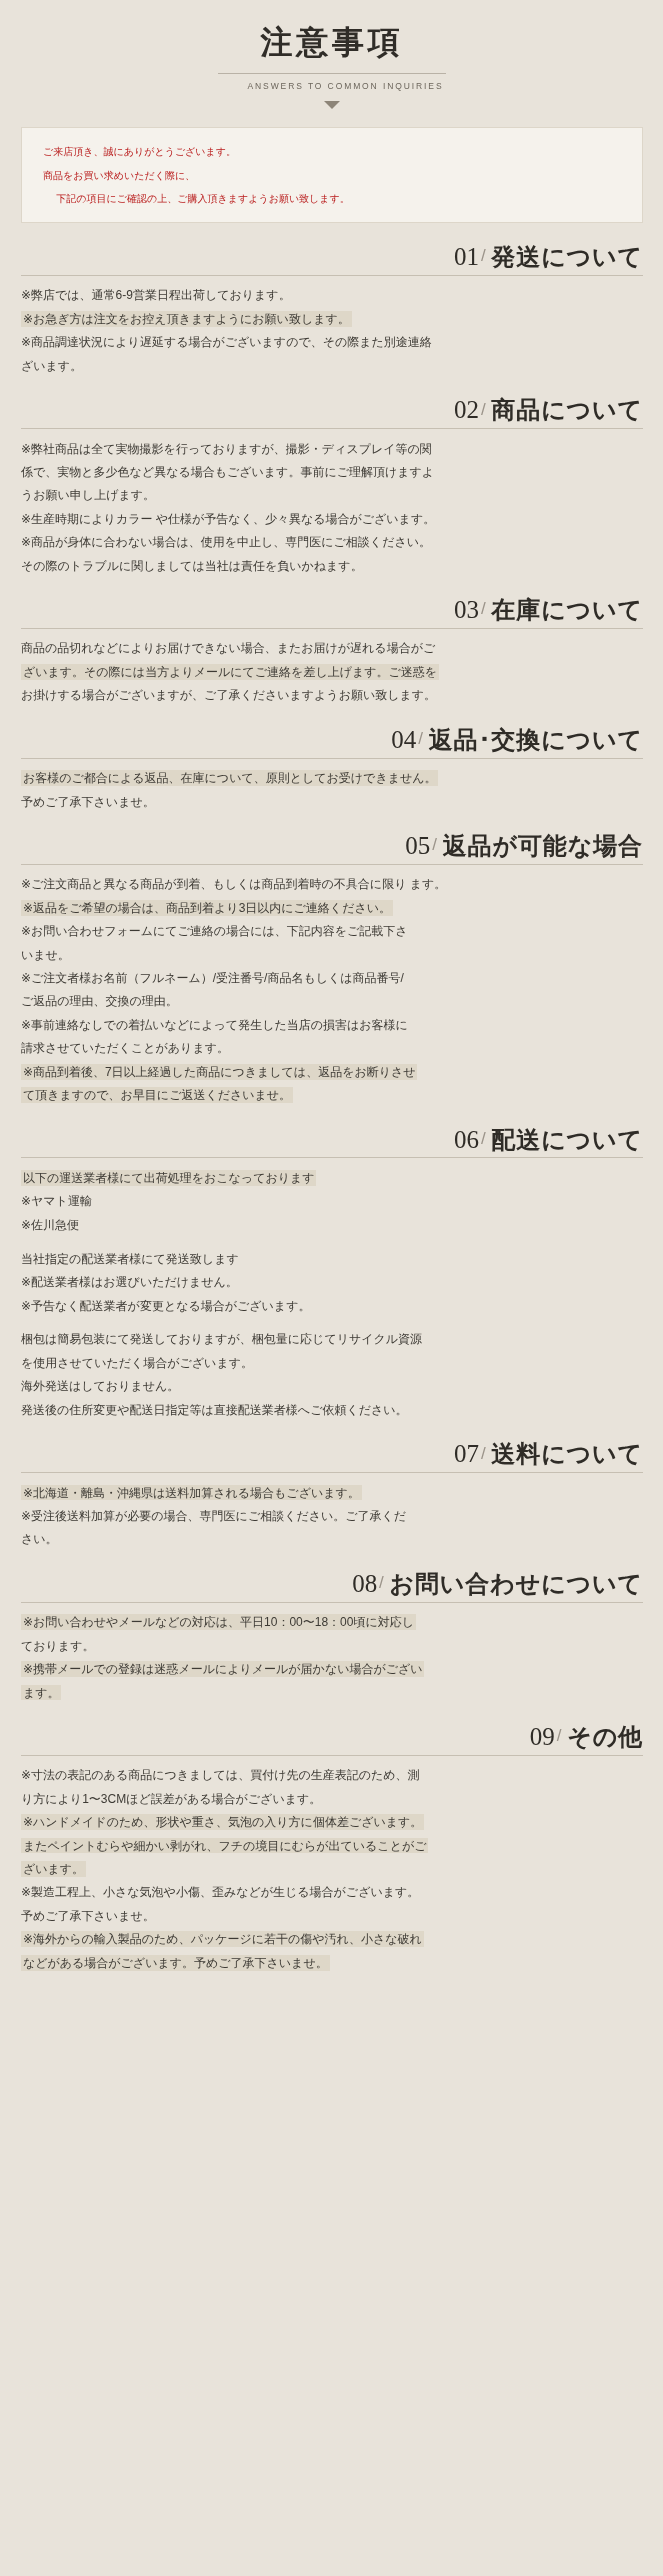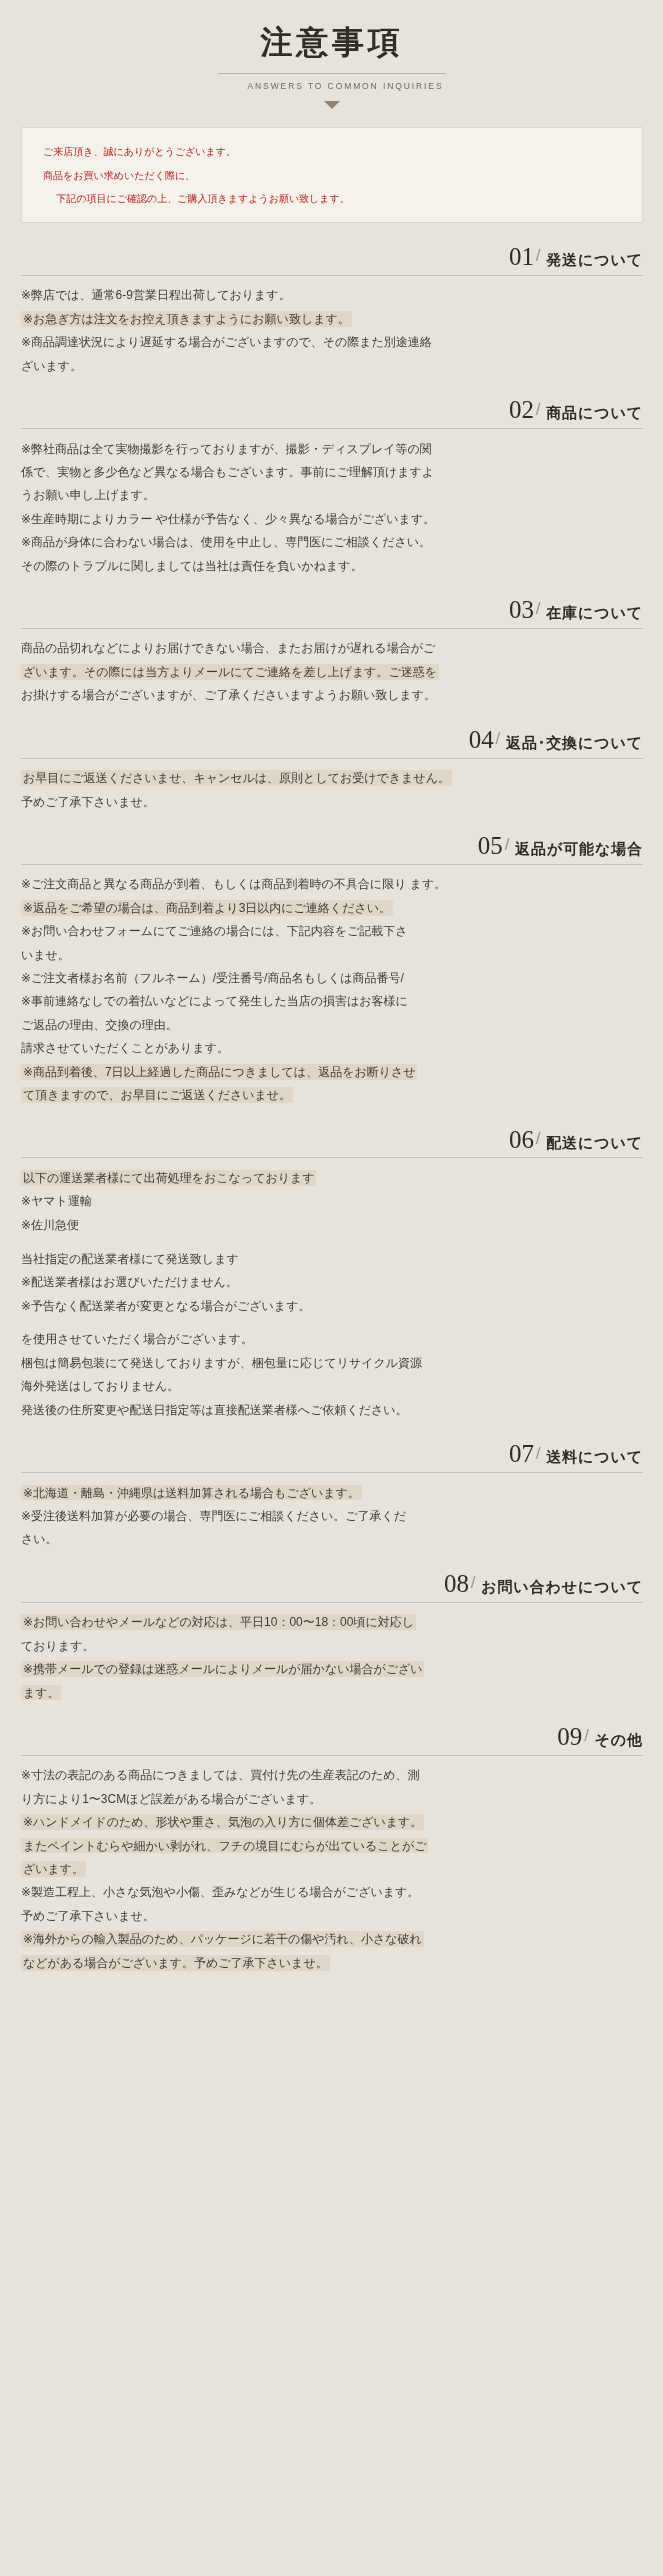--- a/index.html
+++ b/index.html
@@ -96,21 +96,21 @@
     line-height: 1;
   }
   .sec-slash {
     font-size: 17px;
     color: #9b948a;
     margin: 0 5.7px 0 1.9px;
     position: relative;
     top: -3.8px;
   }
   .sec-title {
-    font-size: 15px;
+    font-size: 24px;
     font-weight: bold;
     color: #2f2c27;
     letter-spacing: 0.9px;
     line-height: 1;
   }
   .sec-body p {
     margin: 0 0 2.8px 0;
     font-size: 12px;
     line-height: 1.72;
     color: #3d3a34;
@@ -189,60 +189,60 @@
     </div>
   </div>
 
   <div class="section">
     <div class="sec-head">
       <span class="sec-num">04</span>
       <span class="sec-slash">/</span>
       <span class="sec-title">返品･交換について</span>
     </div>
     <div class="sec-body">
-      <p><span class="hl">お早目にご返送くださいませ、キャンセルは、原則としてお受けできません。</span></p>
+      <p><span class="hl">お客様のご都合による返品、在庫について、原則としてお受けできません。</span></p>
       <p>予めご了承下さいませ。</p>
     </div>
   </div>
 
   <div class="section">
     <div class="sec-head">
       <span class="sec-num">05</span>
       <span class="sec-slash">/</span>
       <span class="sec-title">返品が可能な場合</span>
     </div>
     <div class="sec-body">
       <p>※ご注文商品と異なる商品が到着、もしくは商品到着時の不具合に限り ます。</p>
       <p><span class="hl">※返品をご希望の場合は、商品到着より3日以内にご連絡ください。</span></p>
       <p>※お問い合わせフォームにてご連絡の場合には、下記内容をご記載下さ</p>
       <p>いませ。</p>
       <p>※ご注文者様お名前（フルネーム）/受注番号/商品名もしくは商品番号/</p>
+      <p>ご返品の理由、交換の理由。</p>
       <p>※事前連絡なしでの着払いなどによって発生した当店の損害はお客様に</p>
-      <p>ご返品の理由、交換の理由。</p>
       <p>請求させていただくことがあります。</p>
       <p><span class="hl">※商品到着後、7日以上経過した商品につきましては、返品をお断りさせ</span></p>
       <p><span class="hl">て頂きますので、お早目にご返送くださいませ。</span></p>
     </div>
   </div>
 
   <div class="section">
     <div class="sec-head">
       <span class="sec-num">06</span>
       <span class="sec-slash">/</span>
       <span class="sec-title">配送について</span>
     </div>
     <div class="sec-body">
       <p><span class="hl">以下の運送業者様にて出荷処理をおこなっております</span></p>
       <p>※ヤマト運輸</p>
       <p class="gap">※佐川急便</p>
       <p>当社指定の配送業者様にて発送致します</p>
       <p>※配送業者様はお選びいただけません。</p>
       <p class="gap">※予告なく配送業者が変更となる場合がございます。</p>
+      <p>梱包は簡易包装にて発送しておりますが、梱包量に応じてリサイクル資源</p>
       <p>を使用させていただく場合がございます。</p>
-      <p>梱包は簡易包装にて発送しておりますが、梱包量に応じてリサイクル資源</p>
       <p>海外発送はしておりません。</p>
       <p>発送後の住所変更や配送日指定等は直接配送業者様へご依頼ください。</p>
     </div>
   </div>
 
   <div class="section">
     <div class="sec-head">
       <span class="sec-num">07</span>
       <span class="sec-slash">/</span>
       <span class="sec-title">送料について</span>

